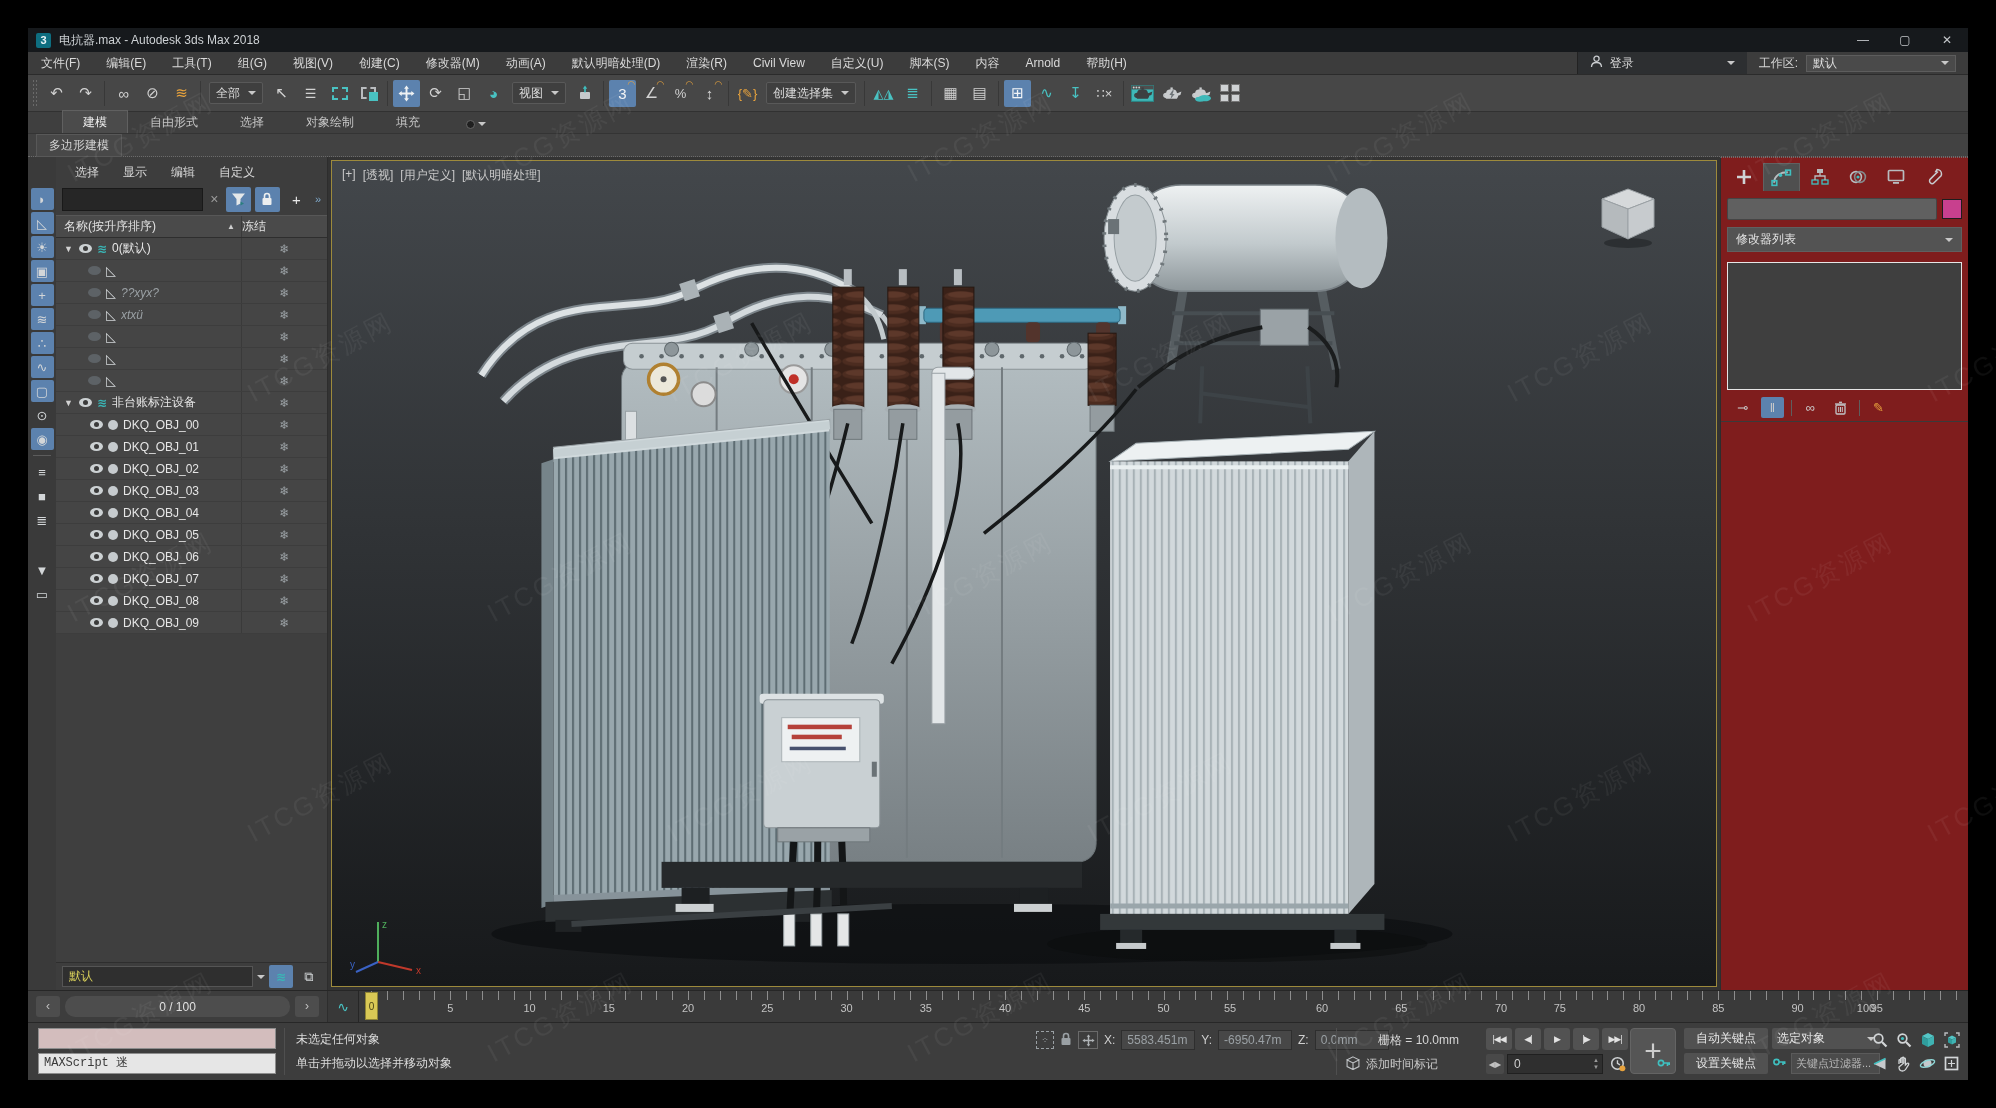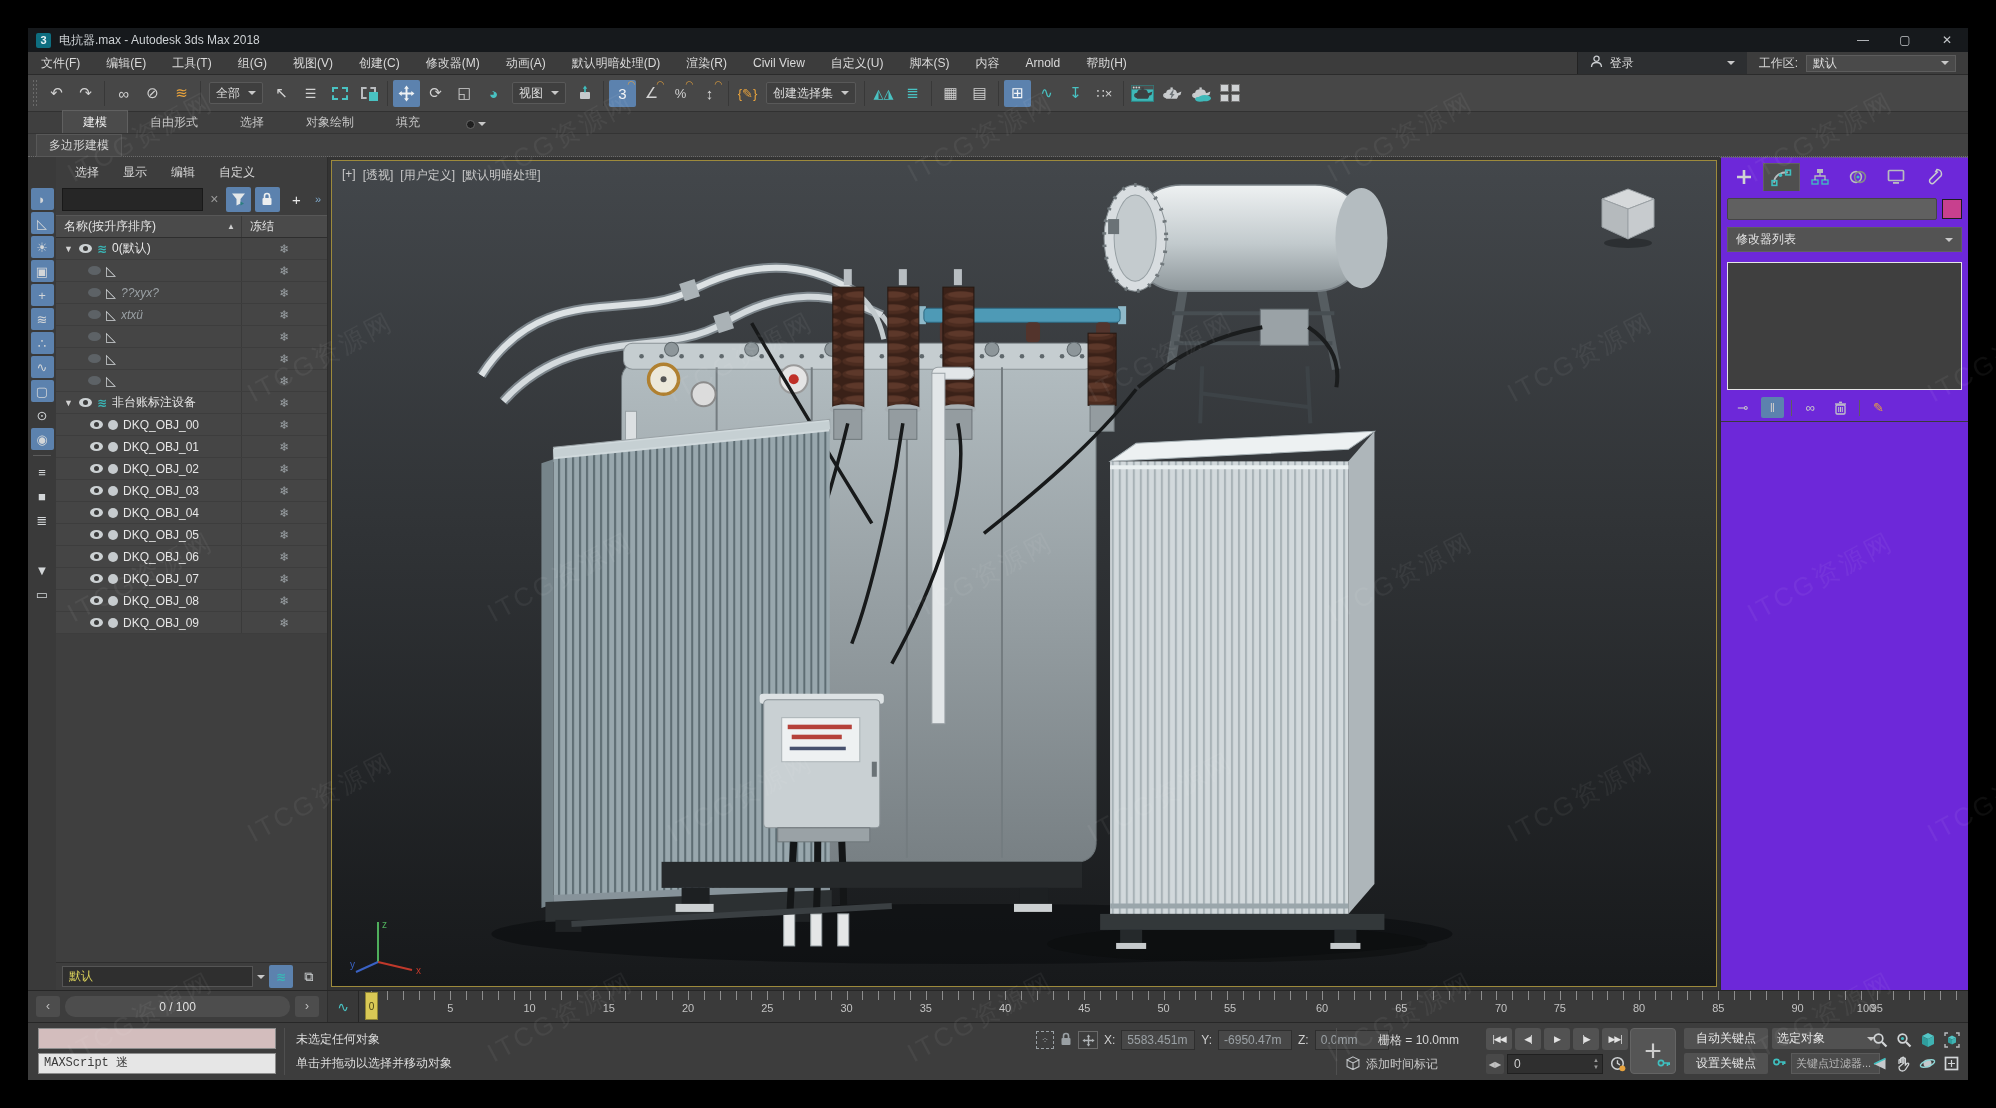--- a/index.html
+++ b/index.html
@@ -70,21 +70,21 @@
   .exp-tab { padding:1px 11px; }
   .search-row { height:32px; display:flex; align-items:center; gap:4px; padding:3px 6px; }
   .search-input { flex:1; min-width:0; height:23px; background:#262626; border:1px solid #191919; color:#ddd; padding:0 5px; font-size:12px; }
   .x-btn { color:#9b9b9b; font-size:14px; width:15px; text-align:center; }
   .sq-btn { width:25px; height:25px; background:#5c82ae; border-radius:2px; display:flex; align-items:center; justify-content:center; flex:0 0 auto; }
   .sq-btn.plain { background:transparent; }
   .chev2 { color:#7fa8c8; font-size:11px; margin-left:2px; }
   .col-head { height:23px; display:flex; background:#4a4a4a; border-top:1px solid #575757; border-bottom:1px solid #2e2e2e; font-size:12px; align-items:center; color:#e2e2e2; }
   .col-name { flex:1; padding-left:8px; display:flex; align-items:center; gap:8px; min-width:0; }
   .sort-arrow { font-size:8px; color:#cfcfcf; margin-left:auto; margin-right:6px; }
-  .col-frozen { width:86px; border-left:1px solid #3a3a3a; padding-left:8px; align-self:stretch; display:flex; align-items:center;text-align:right; }
+  .col-frozen { width:86px; border-left:1px solid #3a3a3a; padding-left:0; align-self:stretch; display:flex; align-items:center;text-align:right; }
   .rows { flex:1; background:#3f3f3f; overflow:hidden; }
   .row { height:22px; display:flex; align-items:center; font-size:12px; background:#454545; border-bottom:1px solid #3d3d3d; }
   .name-cell { flex:1; display:flex; align-items:center; gap:5px; height:100%; min-width:0; }
   .frz-cell { width:86px; border-left:1px solid #3a3a3a; height:100%; display:flex; align-items:center; justify-content:center; color:#9aa0a4; font-size:12px; }
   .twist { font-size:9px; color:#d2d2d2; width:10px; }
   .eye { width:13px; height:9px; border-radius:50%; background:#ccd1d3; position:relative; flex:0 0 auto; }
   .eye::after { content:''; position:absolute; left:4px; right:4px; top:2px; bottom:2px; background:#3a3a3a; border-radius:50%; }
   .eye.dark { background:#5d6266; } .eye.dark::after { display:none; }
   .lyr-ico { color:#3ab6b6; font-size:12px; font-weight:bold; }
   .tri-ico { color:#d0d4d6; font-size:13px; line-height:1; }
@@ -109,21 +109,21 @@
   .frame-nav { width:300px; display:flex; align-items:center; gap:5px; padding:0 8px; background:#3d3d3d; border-right:1px solid #2d2d2d; flex:0 0 auto; }
   .fr-btn { width:24px; height:21px; background:#4d4d4d; border-radius:3px; text-align:center; color:#c2c2c2; font-size:12px; line-height:20px; }
   .fr-display { flex:1; height:21px; background:#4d4d4d; border-radius:10px; color:#e0e0e0; font-size:12px; display:flex; align-items:center; justify-content:center; }
   .ruler-icon { width:30px; display:flex; align-items:center; justify-content:center; color:#49c2c2; font-size:14px; flex:0 0 auto; }
   .ruler-track { flex:1; position:relative; background:#3a3a3a; border-left:1px solid #262626; overflow:hidden; }
   .tick { position:absolute; top:0; width:1px; height:9px; background:#8e8e8e; }
   .tick-label { position:absolute; top:11px; transform:translateX(-50%); font-size:11px; color:#c2c2c2; }
   .time-slider { position:absolute; top:1px; width:13px; height:28px; background:#d9c855; border:1px solid #8f8435;
     display:flex; align-items:center; justify-content:center; font-size:10px; color:#4a4416; z-index:3; }
 
-  .right-panel { width:248px; background:#6d28d9; border-left:1px solid #2d2d2d; border-top:1px dotted #6e6e6e;
+  .right-panel { width:248px; background:#7f1d1d; border-left:1px solid #2d2d2d; border-top:1px dotted #6e6e6e;
     display:flex; flex-direction:column; flex:0 0 auto;justify-content:center; }
   .cp-tabs { height:33px; display:flex; align-items:flex-end; gap:1px; padding:3px 2px 0 4px; }
   .cp-tab { width:37px; height:28px; display:flex; align-items:center; justify-content:center; }
   .cp-tab.active { background:#4f4f4f; border:1px solid #616161; border-bottom:none; }
   .name-row { display:flex; align-items:center; gap:5px; padding:7px 6px 4px; }
   .name-input { flex:1; min-width:0; height:22px; background:#606060; border:1px solid #454545; border-radius:2px; color:#eee; padding:0 5px; font-size:12px; }
   .swatch { width:20px; height:20px; border:1px solid #1d1d1d; flex:0 0 auto; }
   .mod-dd { height:25px; margin:3px 6px; background:#535353; border:1px solid #606060; display:flex; align-items:center; padding:0 8px; font-size:12px; color:#e2e2e2; }
   .mod-dd .caret { margin-left:auto; }
   .stack-box { height:128px; margin:7px 6px 4px; background:#3f3f3f; border:1px solid #e6e6e6; }

